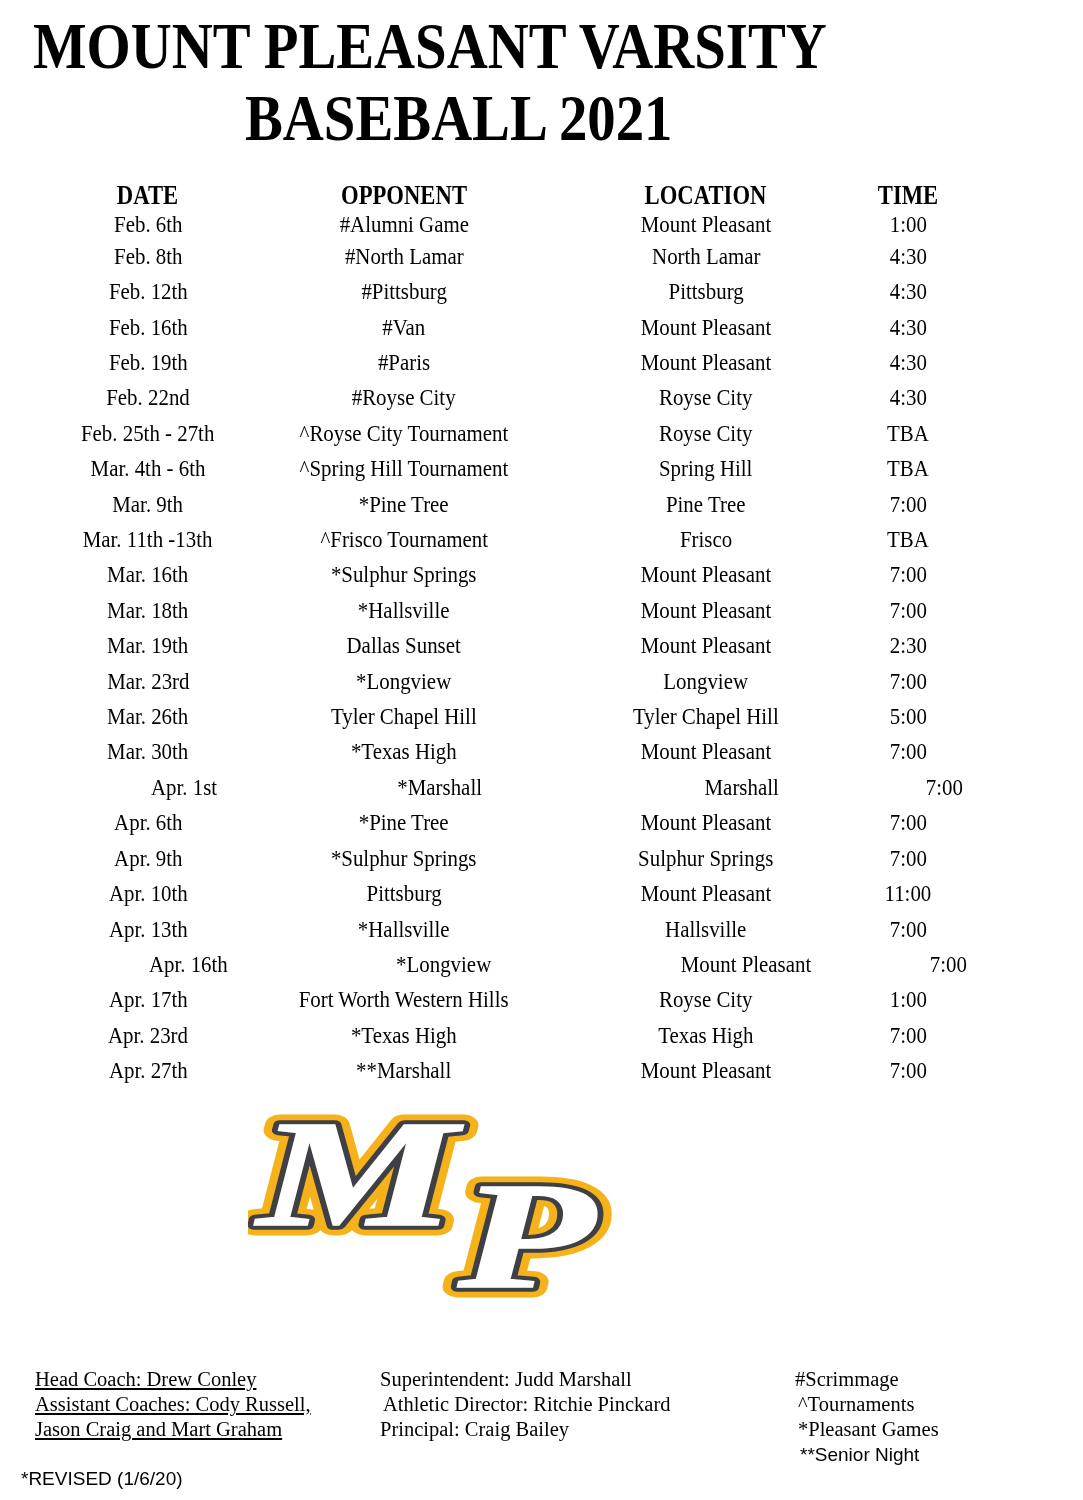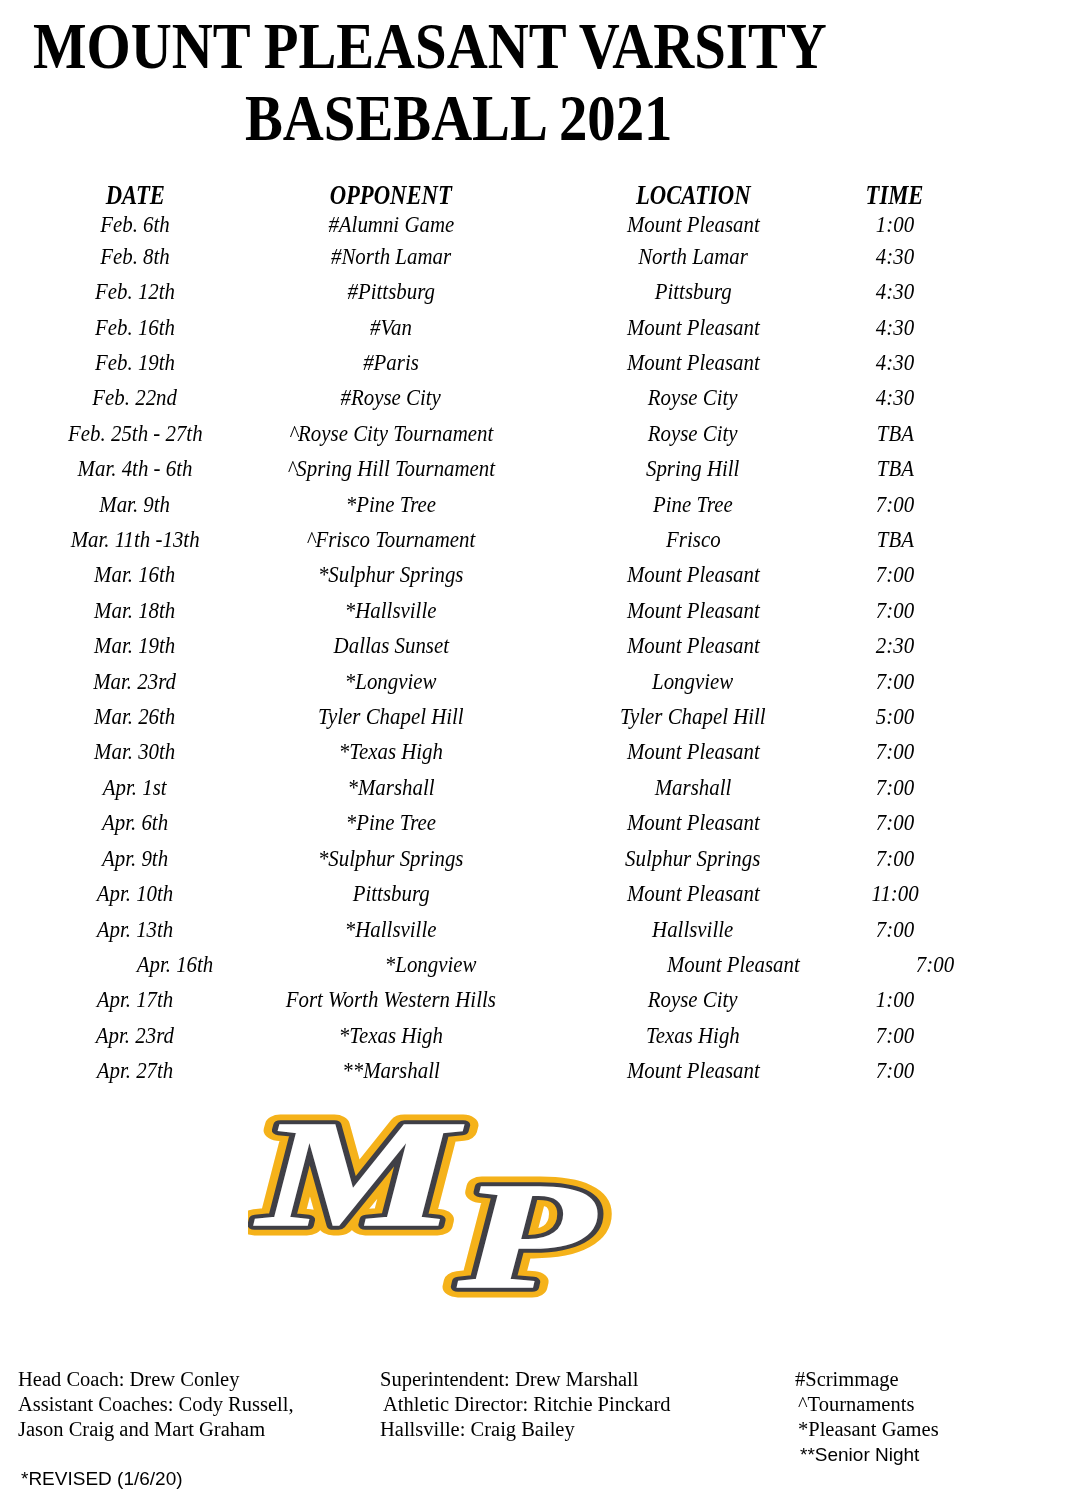--- a/index.html
+++ b/index.html
@@ -5,40 +5,40 @@
   html, body { margin: 0; padding: 0; background: #ffffff; }
   body { width: 1083px; height: 1500px; position: relative; overflow: hidden; color: #000; }
   .title {
     position: absolute; left: 0; width: 1083px;
     font-family: "Liberation Serif", serif; font-weight: bold;
     font-size: 66px; line-height: 1; white-space: nowrap;
   }
   .title span { display: inline-block; transform: scaleX(0.86); transform-origin: left center; }
   #title1 { top: 13px; left: 33px; }
   #title2 { top: 85px; left: 245px; }
-  .row { position: absolute; left: 4px; width: 1017px; height: 30px; font-style: italic; }
+  .row { position: absolute; left: 17px; width: 1017px; height: 30px; }
   .cell {
     position: absolute; top: 0; width: 360px; margin-left: -180px;
     text-align: center; font-family: "Liberation Serif", serif;
     font-size: 24px; line-height: 30px; white-space: nowrap;
   }
   .cell span { display: inline-block; transform: scaleX(0.87); transform-origin: center center; }
   .hdr .cell { font-weight: bold; font-size: 27px; }
   .hdr .cell span { transform: scaleX(0.84); }
   .c-date { left: 131px; }
   .c-opp { left: 387px; }
   .c-loc { left: 689px; }
   .c-time { left: 891px; }
   #logo { position: absolute; left: 248px; top: 1105px; width: 485px; height: 210px; }
   .foot {
     position: absolute; font-family: "Liberation Serif", serif; font-size: 20.5px;
     line-height: 25px; white-space: nowrap;
   }
   .foot div { height: 25px; }
-  #foot-left { left: 18px; top: 1367px; }
+  #foot-left { left: 35px; top: 1367px; text-decoration: underline; }
   #foot-mid { left: 380px; top: 1367px; }
   #foot-right { left: 795px; top: 1367px; }
   .sans { font-family: "Liberation Sans", sans-serif; font-size: 19px; }
   #revised { position: absolute; left: 21px; top: 1468px; font-family: "Liberation Sans", sans-serif; font-size: 19px; white-space: nowrap; }
 </style>
 </head>
 <body>
 
 <div id="title1" class="title"><span>MOUNT PLEASANT VARSITY</span></div>
 <div id="title2" class="title"><span>BASEBALL 2021</span></div>
@@ -140,21 +140,21 @@
         <div class="cell c-opp"><span>Tyler Chapel Hill</span></div>
         <div class="cell c-loc"><span>Tyler Chapel Hill</span></div>
         <div class="cell c-time"><span>5:00</span></div>
       </div>
       <div class="row" style="top: 736px;">
         <div class="cell c-date"><span>Mar. 30th</span></div>
         <div class="cell c-opp"><span>*Texas High</span></div>
         <div class="cell c-loc"><span>Mount Pleasant</span></div>
         <div class="cell c-time"><span>7:00</span></div>
       </div>
-      <div class="row" style="top: 772px;">
+      <div class="row" style="top: 772px; margin-left: 36px;">
         <div class="cell c-date"><span>Apr. 1st</span></div>
         <div class="cell c-opp"><span>*Marshall</span></div>
         <div class="cell c-loc"><span>Marshall</span></div>
         <div class="cell c-time"><span>7:00</span></div>
       </div>
       <div class="row" style="top: 807px;">
         <div class="cell c-date"><span>Apr. 6th</span></div>
         <div class="cell c-opp"><span>*Pine Tree</span></div>
         <div class="cell c-loc"><span>Mount Pleasant</span></div>
         <div class="cell c-time"><span>7:00</span></div>
@@ -214,23 +214,23 @@
     <text x="178" y="228" font-size="190" transform="scale(1.18,0.8)" fill="#ffffff" stroke="#ffffff" stroke-width="2">P</text>
   </g>
 </svg>
 
 <div id="foot-left" class="foot">
   <div>Head Coach: Drew Conley</div>
   <div>Assistant Coaches: Cody Russell,</div>
   <div>Jason Craig and Mart Graham</div>
 </div>
 <div id="foot-mid" class="foot">
-  <div>Superintendent: Drew Marshall</div>
+  <div>Superintendent: Judd Marshall</div>
   <div style="padding-left:3px">Athletic Director: Ritchie Pinckard</div>
-  <div>Hallsville: Craig Bailey</div>
+  <div>Principal: Craig Bailey</div>
 </div>
 <div id="foot-right" class="foot">
   <div>#Scrimmage</div>
   <div style="padding-left:3px">^Tournaments</div>
   <div style="padding-left:3px">*Pleasant Games</div>
   <div class="sans" style="padding-left:5px">**Senior Night</div>
 </div>
 <div id="revised">*REVISED (1/6/20)</div>
 
 </body></html>

